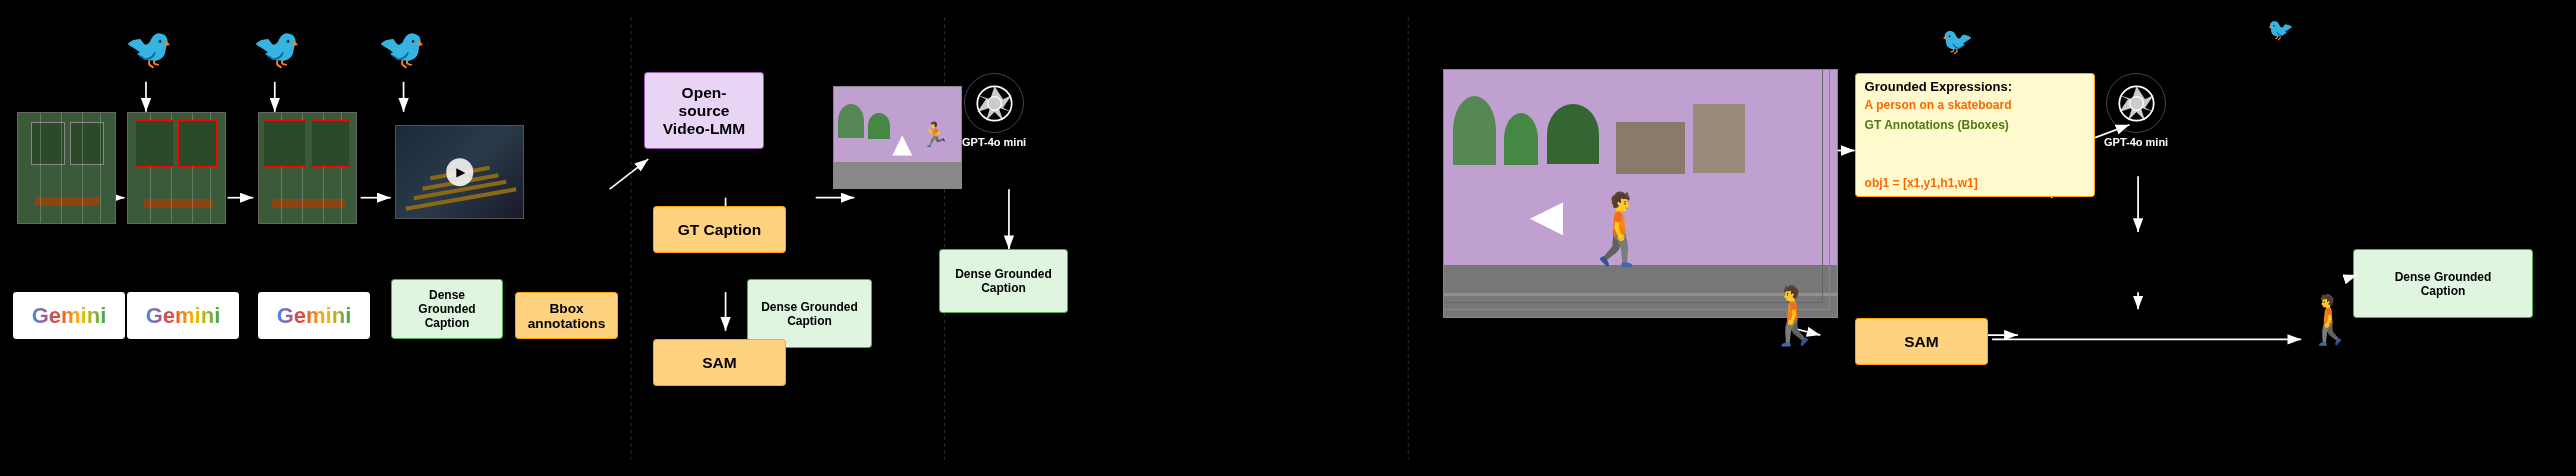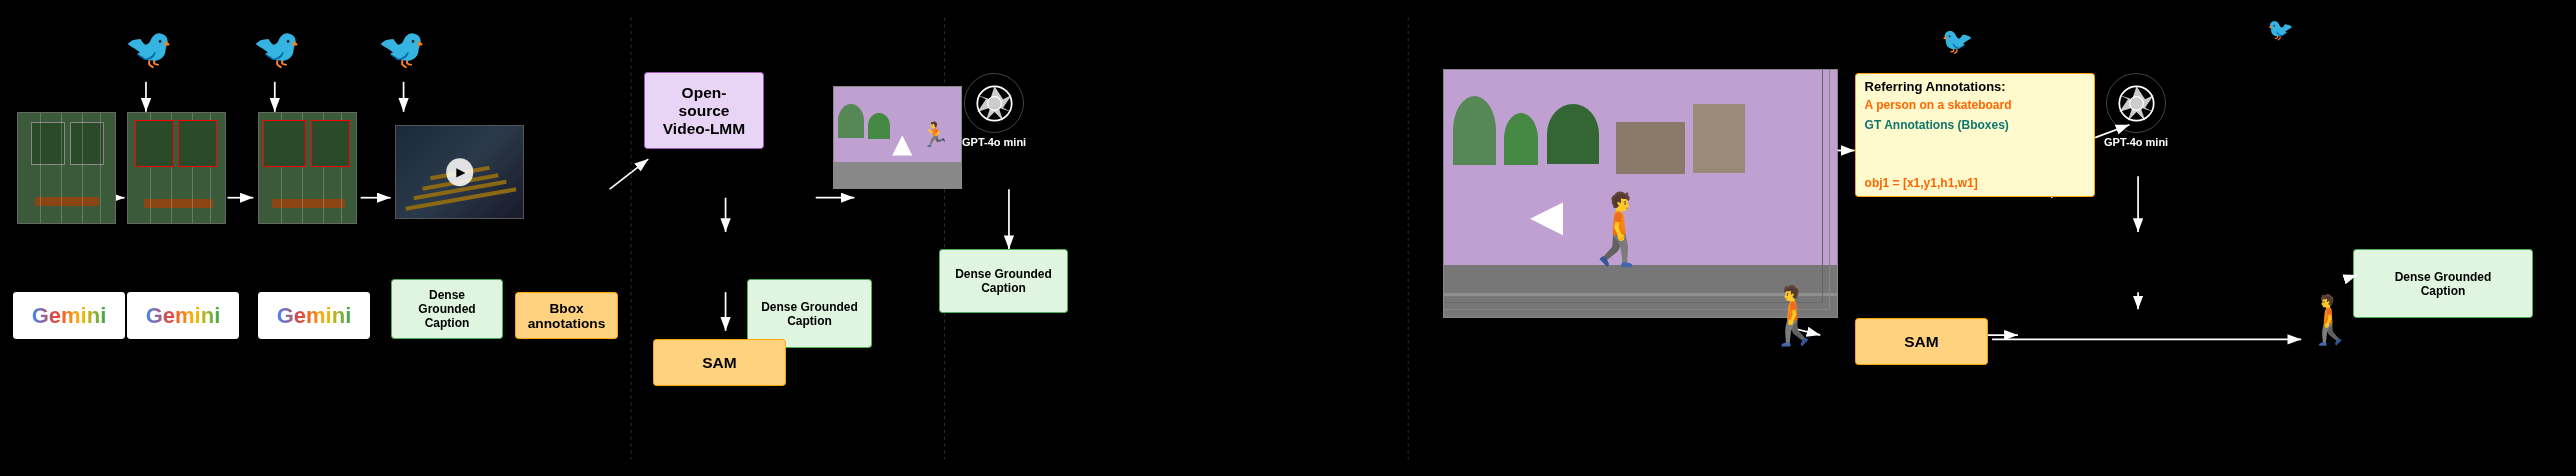--- a/index.html
+++ b/index.html
@@ -260,20 +260,23 @@
   <div class="orange-box-dark" style="top:292px; left:515px; width:103px; height:47px; font-size:13.7px;">
     <span>Bbox
 annotations</span>
   </div>
 
   <div class="purple-box" style="top:72px; left:644px; width:120px; height:77px;">
     <span>Open-source
 Video-LMM</span>
   </div>
 
+  <div class="orange-box-dark" style="top:206px; left:653px; width:133px; height:47px;">
+    <span>GT Caption</span>
+  </div>
 
   <div class="dense-caption-box" style="top:279px; left:747px; width:125px; height:69px;">
     <span style="font-size:12px; font-weight:600; color:#000; text-align:center;">Dense Grounded<br>Caption</span>
   </div>
 
   <div class="orange-box-dark" style="top:339px; left:653px; width:133px; height:47px;">
     <span>SAM</span>
   </div>
 
   <div class="gpt-logo" style="top:73px; left:962px;">
@@ -331,23 +334,23 @@
 
     <div style="position:absolute; bottom:47px; left:129px; color:white; font-size:69px; transform:scaleX(-1);">🚶</div>
 
     <div style="position:absolute; bottom:77px; left:86px; color:white; font-size:43px;">◀</div>
 
     <div style="position:absolute; top:-6.9px; left:-6.9px; width:100%; height:100%; border:1.7px solid #888; background:transparent; pointer-events:none;"></div>
     <div style="position:absolute; top:-13.7px; left:-13.7px; width:100%; height:100%; border:1.7px solid #666; background:transparent; pointer-events:none;"></div>
   </div>
 
   <div class="ref-expr-box" style="top:73px; left:1855px; width:240px; auto;">
-    <div style="font-weight:700; font-size:13px; color:#000; margin-bottom:3.4px;">Referring Annotations:</div>
+    <div style="font-weight:700; font-size:13px; color:#000; margin-bottom:3.4px;">Grounded Expressions:</div>
     <div style="color:#FF6600; font-weight:700; font-size:12px; margin-bottom:6.9px;">A person on a skateboard</div>
-    <div style="font-weight:700; font-size:12px; color:#0f766e; margin-bottom:2.6px;">GT Annotations (Bboxes)</div>
+    <div style="font-weight:700; font-size:12px; color:#4d7c0f; margin-bottom:2.6px;">GT Annotations (Bboxes)</div>
     <div style="color:#FF6600; font-weight:700; font-size:12px;margin-top:44px;">obj1 = [x1,y1,h1,w1]</div>
   </div>
 
   <div class="orange-box-dark" style="top:318px; left:1855px; width:133px; height:47px; font-size:15.5px;">
     <span>SAM</span>
   </div>
 
   <div style="position:absolute; top:283px; left:1760px; color:white; font-size:56px;">🚶</div>
 
   <div style="position:absolute; top:292px; left:2301px; color:white; font-size:47px;">🚶</div>

